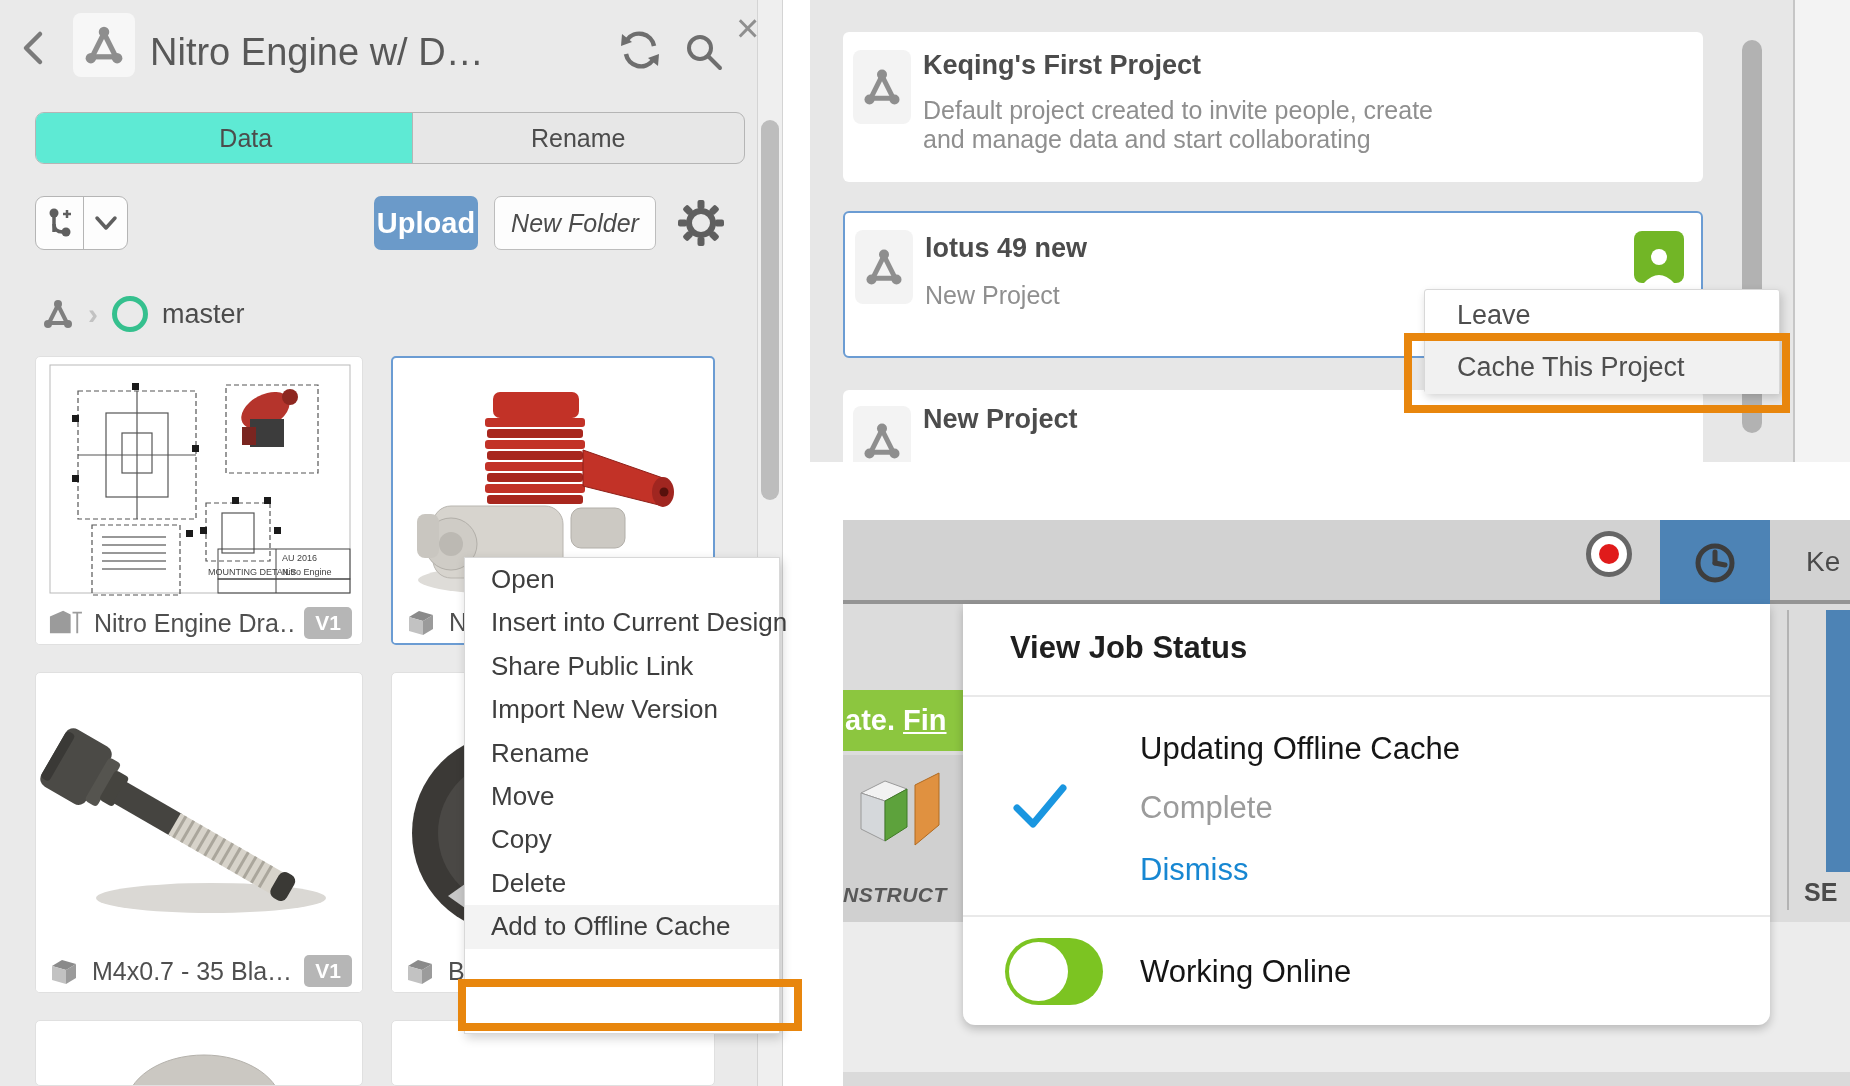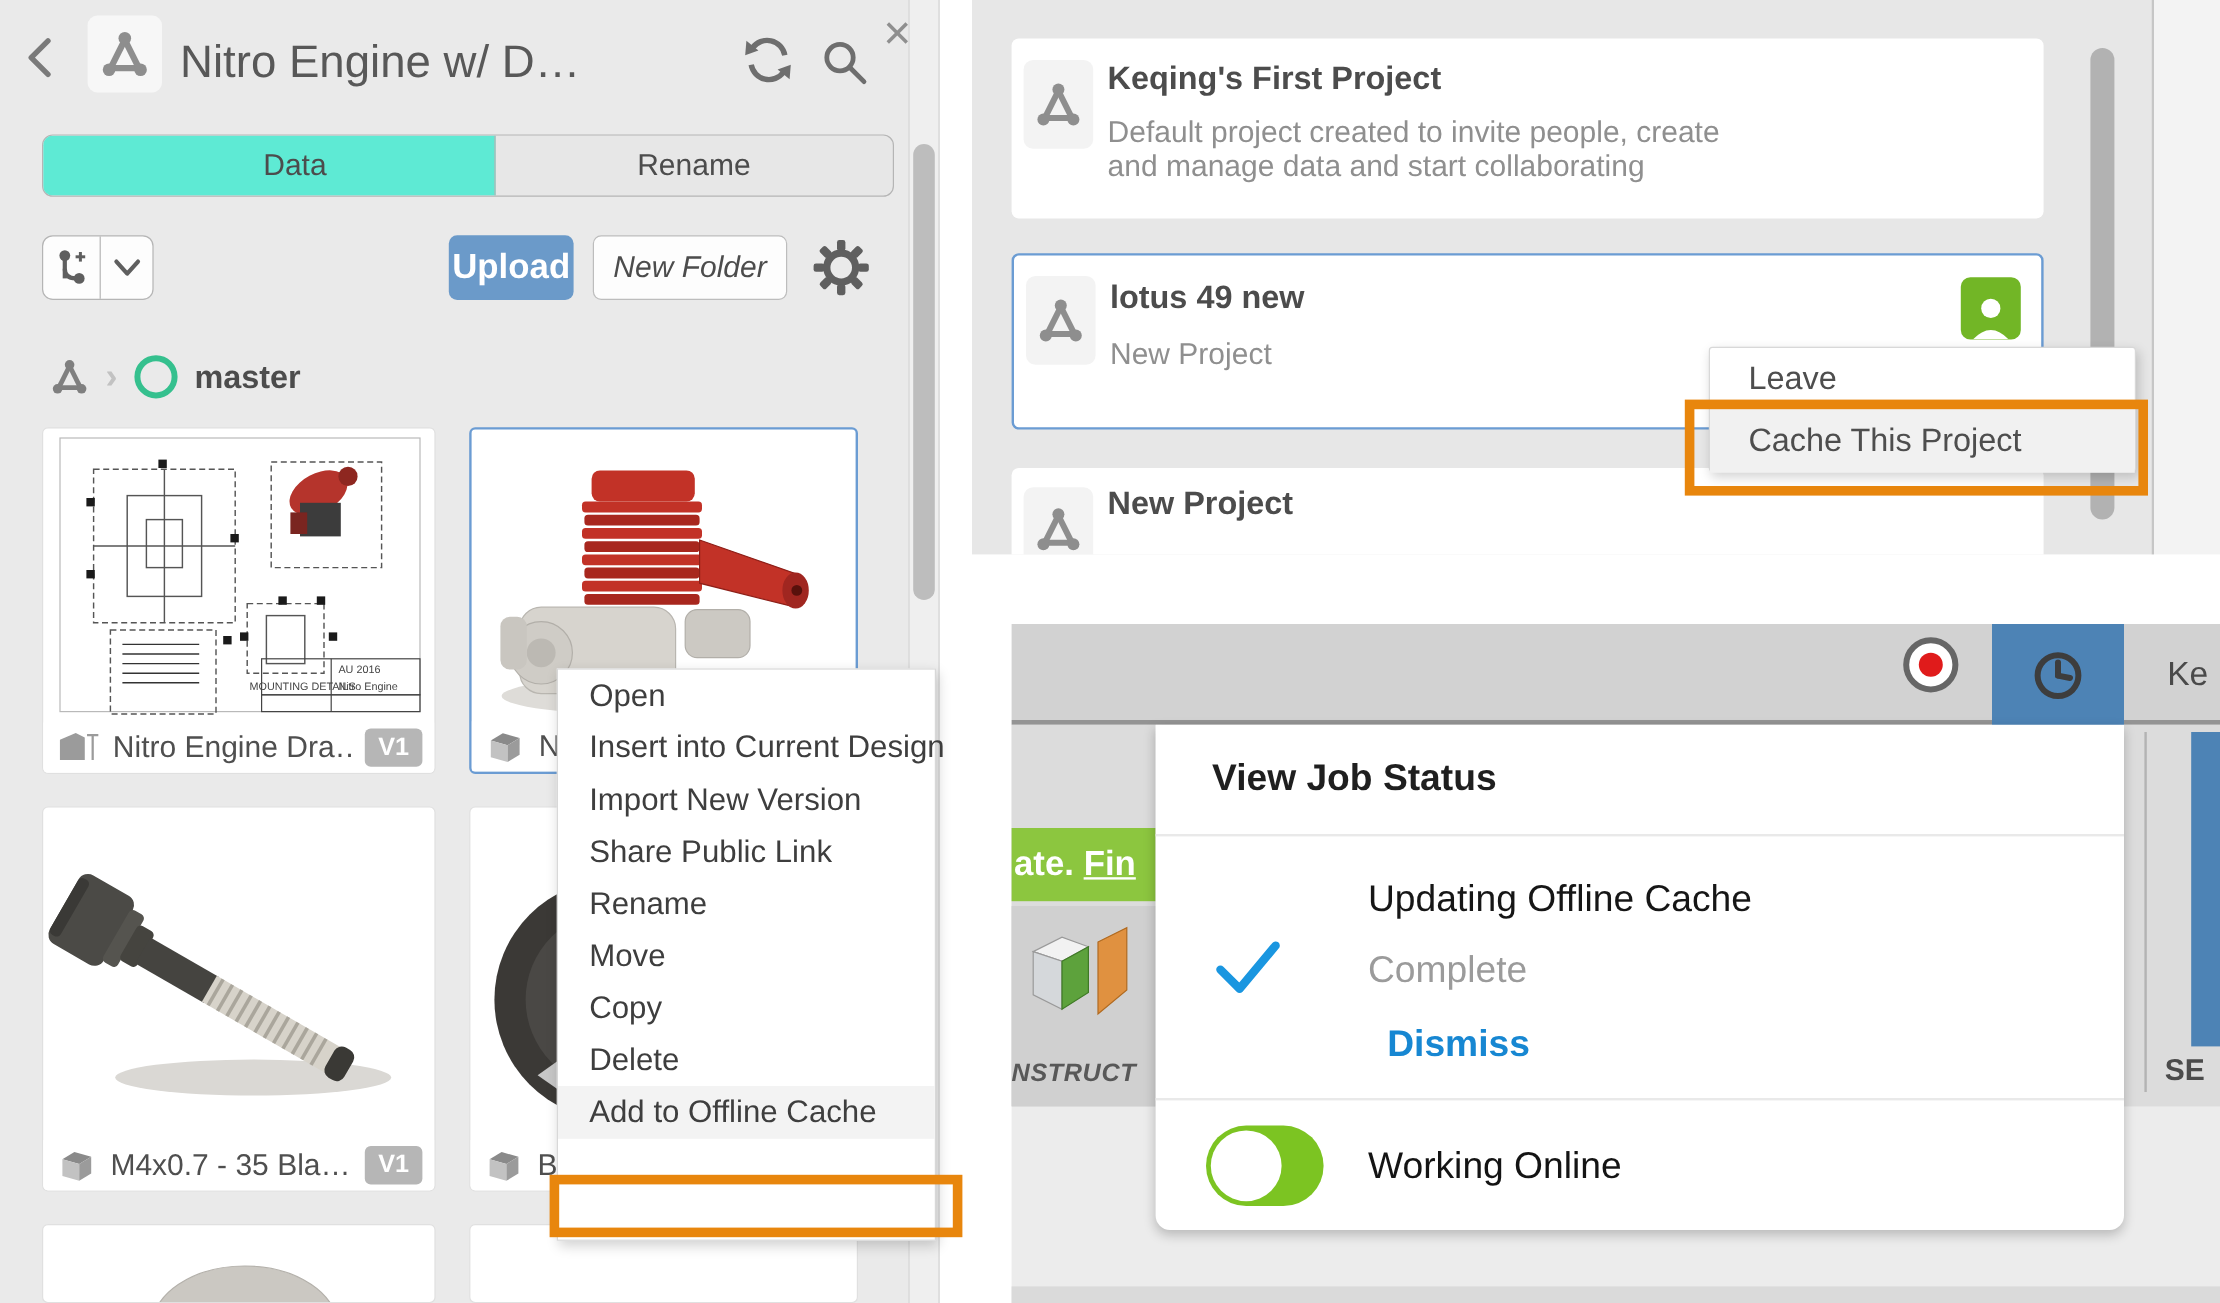--- a/index.html
+++ b/index.html
@@ -120,21 +120,21 @@
           <line x1="16" y1="7" x2="7" y2="25"></line>
           <line x1="16" y1="7" x2="25" y2="25"></line>
           <line x1="7" y1="25" x2="25" y2="25"></line>
           <circle cx="16" cy="6" r="4" stroke="none"></circle>
           <circle cx="6" cy="26" r="4" stroke="none"></circle>
           <circle cx="26" cy="26" r="4" stroke="none"></circle>
         </g>
       </svg>
     <span style="font-size:30px;color:#c2c2c2;font-weight:700;">›</span>
     <span style="width:26px;height:26px;border:5px solid #35c08e;border-radius:50%;display:inline-block;"></span>
-    <span style="font-size:27px;font-weight:700;color:#4c4c4c;">master</span>
+    <span style="font-size:27px;font-weight:400;color:#4c4c4c;">master</span>
   </div>
 
   <div class="card" style="left:35px;top:356px;width:328px;height:289px;">
     <svg width="328" height="246" viewBox="0 0 328 246">
       <rect x="14" y="8" width="300" height="228" fill="#ffffff" stroke="#b9b9b9"></rect>
       <g stroke="#555" fill="none" stroke-width="1.2">
         <rect x="42" y="34" width="118" height="128" stroke-dasharray="5 3"></rect>
         <rect x="70" y="56" width="62" height="84"></rect>
         <rect x="86" y="76" width="30" height="40"></rect>
         <line x1="101" y1="34" x2="101" y2="162"></line>
@@ -282,22 +282,22 @@
   <div class="card" style="left:391px;top:1020px;width:324px;height:66px;"></div>
 
   <div class="abs" style="left:448px;top:884px;width:0;height:0;border-top:12px solid transparent;border-bottom:12px solid transparent;border-right:17px solid #c7c7c7;"></div>
 
   <div class="abs" style="left:757px;top:0;width:26px;height:1086px;background:#efefef;border-left:1px solid #d4d4d4;border-right:1px solid #d4d4d4;box-sizing:border-box;"></div>
   <div class="abs" style="left:761px;top:120px;width:18px;height:380px;background:#bdbdbd;border-radius:9px;"></div>
 
   <div class="abs menu" style="left:464px;top:557px;width:316px;height:477px;z-index:40;">
     <div class="mi">Open</div>
     <div class="mi">Insert into Current Design</div>
+    <div class="mi">Share Public Link</div>
     <div class="mi">Import New Version</div>
-    <div class="mi">Share Public Link</div>
     <div class="mi">Rename</div>
     <div class="mi">Move</div>
     <div class="mi">Copy</div>
     <div class="mi">Delete</div>
     <div class="mi hl">Add to Offline Cache</div>
   </div>
   <div class="abs orange-box" style="left:458px;top:979px;width:344px;height:52px;"></div>
 </div>
 
 <div class="abs" style="left:810px;top:0;width:983px;height:462px;background:#e7e7e7;overflow:visible;">
@@ -410,20 +410,20 @@
   <div class="abs" style="left:0;top:552px;width:1007px;height:14px;background:#dadada;"></div>
 
   <div class="abs" style="left:120px;top:84px;width:807px;height:421px;background:#fff;border-radius:0 0 12px 12px;box-shadow:0 4px 10px rgba(0,0,0,0.22);">
     <div class="abs" style="left:47px;top:26px;font-size:31px;font-weight:600;color:#1f1f1f;">View Job Status</div>
     <div class="abs" style="left:0;top:91px;width:807px;height:2px;background:#e9e9e9;"></div>
     <div class="jrow abs" style="left:177px;top:127px;color:#161616;font-weight:500;">Updating Offline Cache</div>
     <svg class="abs" width="56" height="48" viewBox="0 0 56 48" style="left:49px;top:178px;">
         <polyline points="5,26 21,42 51,6" fill="none" stroke="#1a96e0" stroke-width="7" stroke-linecap="round" stroke-linejoin="round"></polyline>
       </svg>
     <div class="jrow abs" style="left:177px;top:186px;color:#9b9b9b;">Complete</div>
-    <div class="jrow abs" style="left:193px;top:248px;color:#1787d2;font-weight:700;">Dismiss</div>
+    <div class="jrow abs" style="left:177px;top:248px;color:#1787d2;font-weight:400;">Dismiss</div>
     <div class="abs" style="left:0;top:311px;width:807px;height:2px;background:#e9e9e9;"></div>
     <div class="abs" style="left:42px;top:334px;width:98px;height:67px;background:#7cc422;border-radius:34px;">
       <div style="position:absolute;left:4px;top:4px;width:59px;height:59px;background:#fff;border-radius:50%;"></div>
     </div>
     <div class="jrow abs" style="left:177px;top:350px;color:#141414;font-weight:500;">Working Online</div>
   </div>
 </div>
 
 </body></html>

